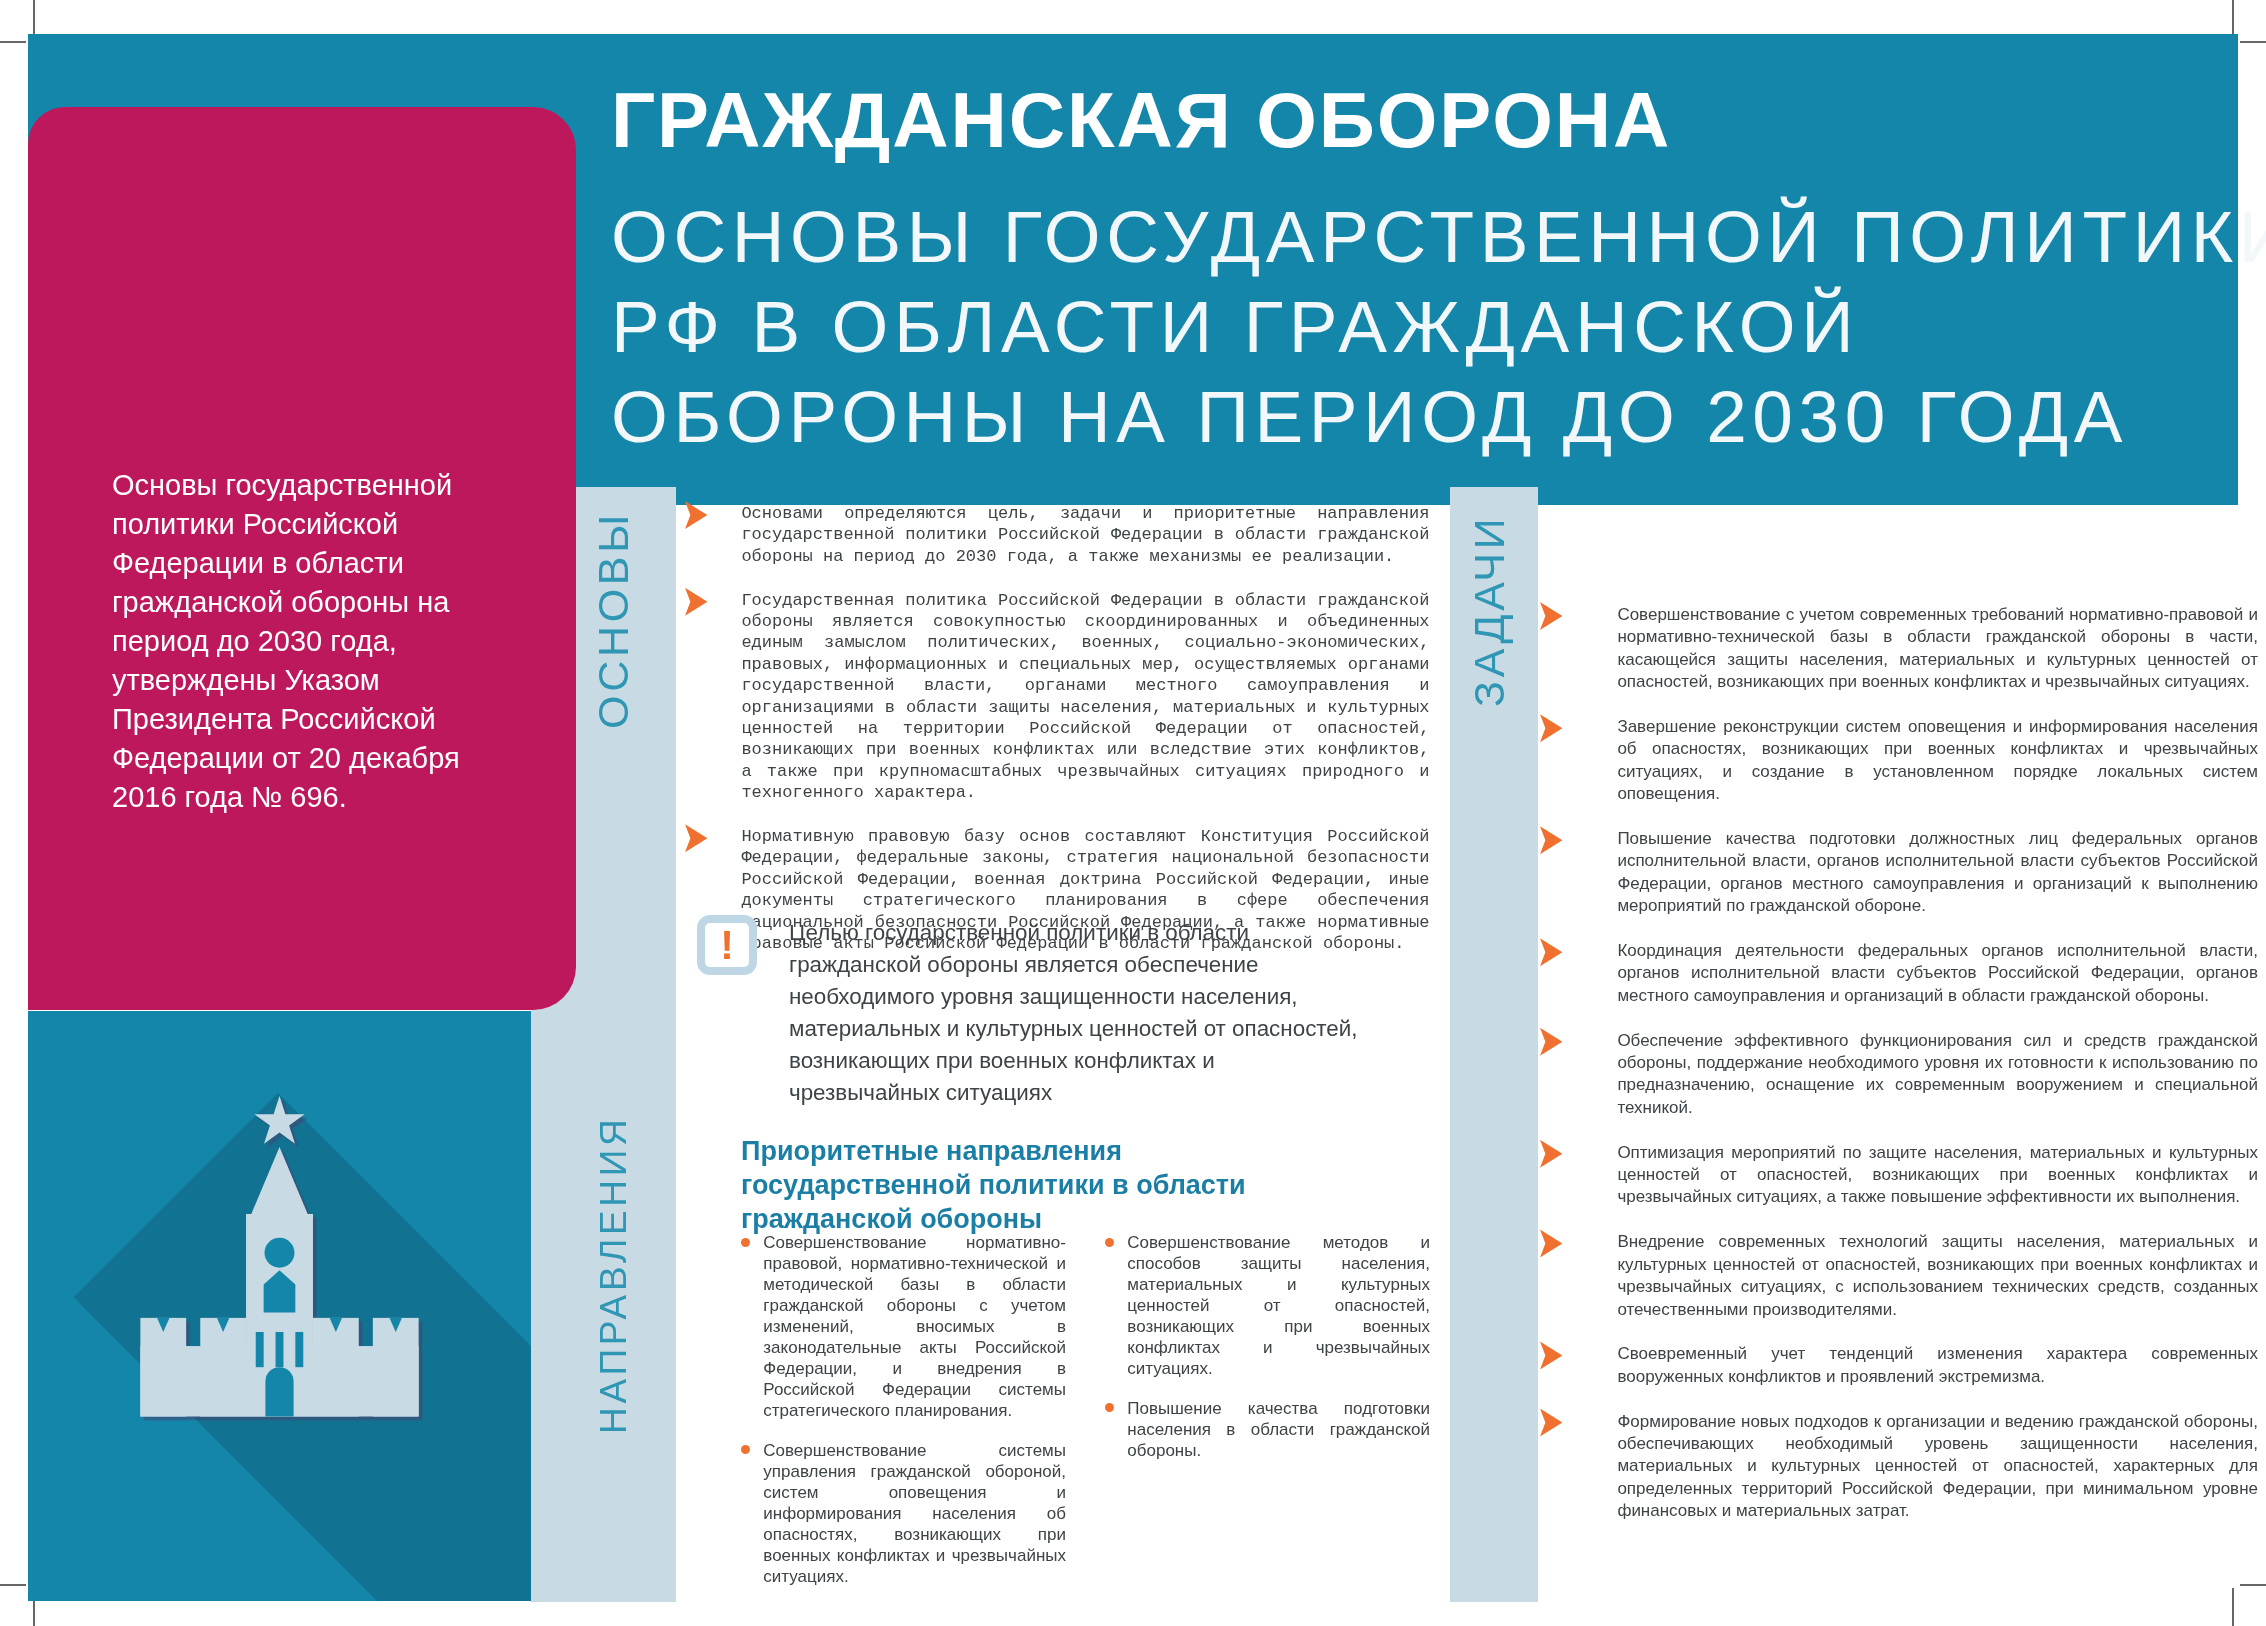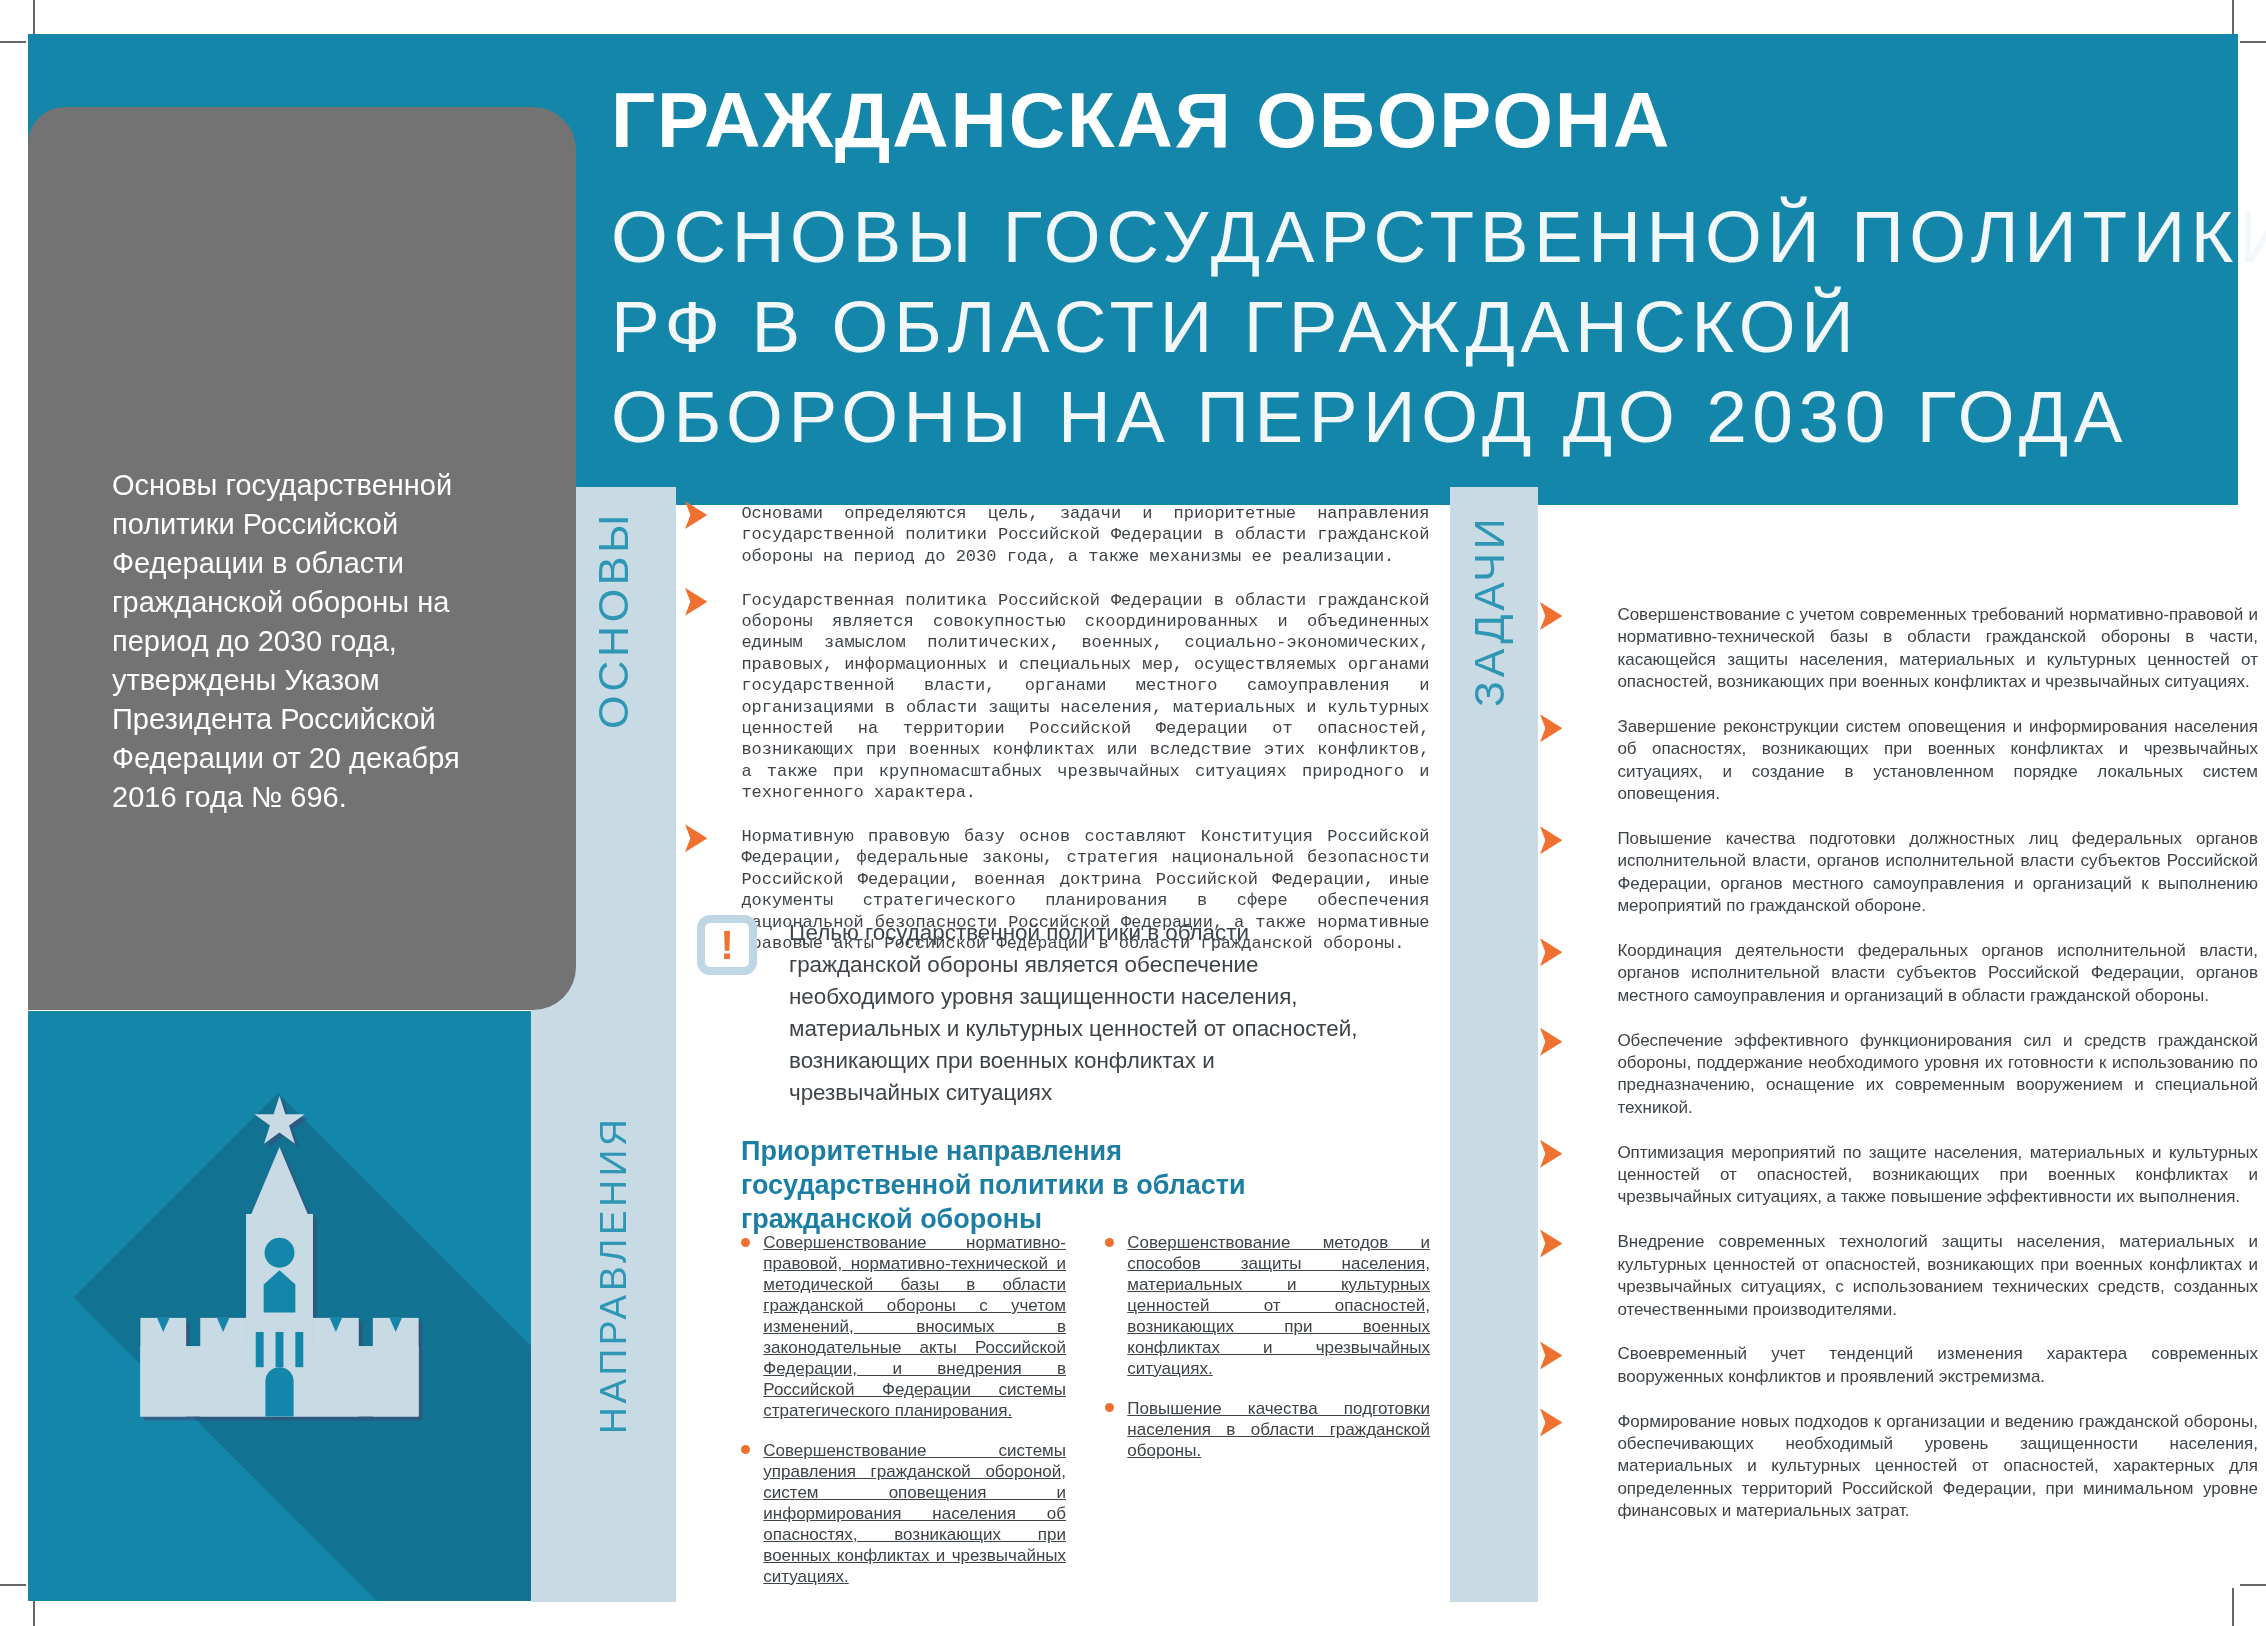--- a/index.html
+++ b/index.html
@@ -9,21 +9,21 @@
 
   
   .cm { position:absolute; background:#4b4b4b; opacity:.85; }
 
   
   .band { position:absolute; left:28px; top:34px; width:2210px; height:471px; background:#1486A9; }
   .title { position:absolute; left:583px; top:41px; color:#fff; font-size:78px; font-weight:800; letter-spacing:1.9px; white-space:nowrap; }
   .subtitle { position:absolute; left:583px; top:158px; color:#F2F8FA; font-weight:300; font-size:73px; line-height:90px; letter-spacing:5.6px; white-space:nowrap; }
 
   
-  .note { position:absolute; left:28px; top:107px; width:548px; height:903px; background:#737373; border-radius:37px 43px 43px 0; z-index:3; }
+  .note { position:absolute; left:28px; top:107px; width:548px; height:903px; background:#be185d; border-radius:37px 43px 43px 0; z-index:3; }
   .note p { margin:359px 82px 0 84px; color:#fff; font-size:29px; line-height:39px; }
 
   
   .strip { position:absolute; background:#C8DBE5; z-index:1; }
   .strip-left  { left:531px;  top:487px; width:145px; height:1115px; }
   .strip-right { left:1450px; top:487px; width:88px;  height:1115px; }
 
   
   .vlabel { position:absolute; writing-mode:vertical-rl; transform:rotate(180deg); color:#2F96B4; font-weight:300; letter-spacing:3.7px; z-index:4; text-align:center; }
   #vl-osnovy  { left:589px;  top:508px;  height:224px; font-size:43px; }
@@ -49,21 +49,21 @@
   .cicon { width:60px; height:60px; border:8.4px solid #BFD7E4; border-radius:13px; background:#fff;
            color:#F0712F; font-size:41px; font-weight:800; display:flex; align-items:center; justify-content:center; }
   .callout p { margin:1.9px 0 0 32px; width:571px; font-size:22.4px; line-height:32px; color:#3E4347; }
 
   
   .mid-heading { position:absolute; left:741px; top:1134px; width:580px; font-size:27px; line-height:34px; font-weight:bold; color:#1B7EA4; z-index:2; }
   .twocol { position:absolute; left:741px; top:1232px; width:690px; display:flex; gap:39px; z-index:2; }
   .col { width:325px; display:flex; flex-direction:column; gap:18.6px; }
   .li { display:flex; }
   .dot { flex:0 0 9.3px; width:9.3px; height:9.3px; border-radius:50%; background:#F0712F; margin:5.6px 13px 0 0; }
-  .li p { margin:0; font-size:17px; line-height:21px; color:#3E4347; text-align:justify; hyphens:auto;text-decoration:underline; }
+  .li p { margin:0; font-size:17px; line-height:21px; color:#3E4347; text-align:justify; hyphens:auto; }
 
   
   .task-heading { position:absolute; left:1585px; top:508px; width:440px; font-size:27px; line-height:34px; font-weight:bold; color:#1B7EA4; z-index:2; }
   .tasks { position:absolute; left:1540px; top:604px; width:718px; z-index:2; }
   .tasks .brow { margin-bottom:22.4px;gap:21px; }
   .tasks .brow p { width:653px; font-size:17px; line-height:22.4px; }
 </style>
 </head>
 <body>
 

